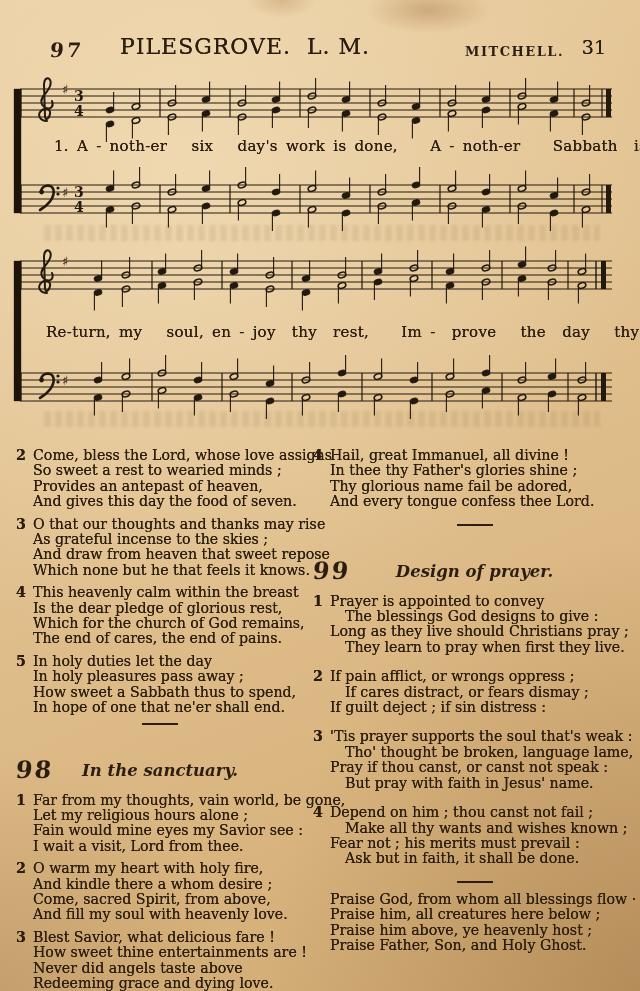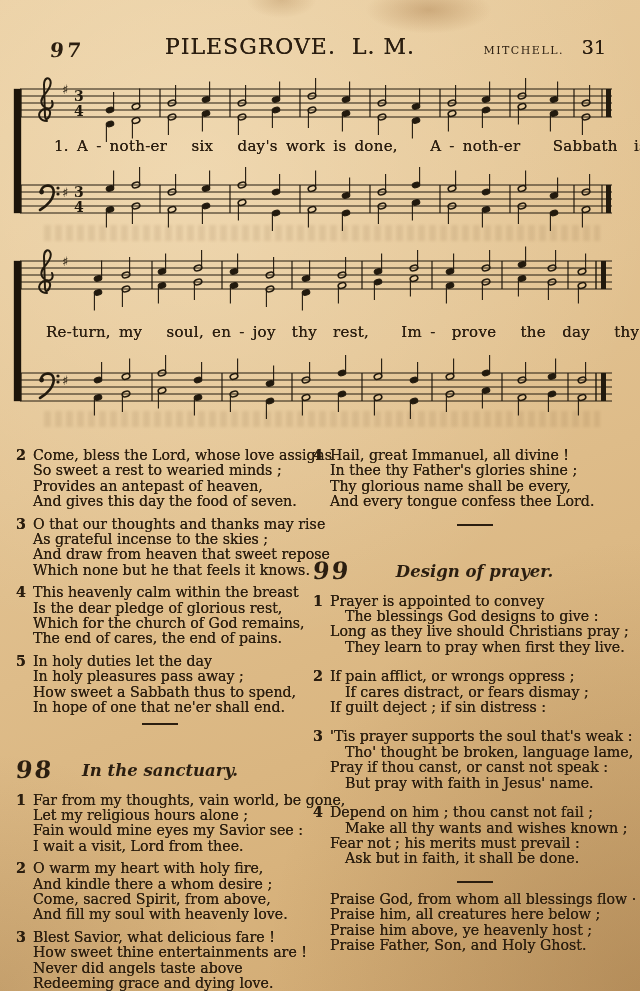--- a/index.html
+++ b/index.html
@@ -11,22 +11,22 @@
     background:
       radial-gradient(90px 34px at 67% 1%, rgba(146,95,44,.33), transparent 70%),
       radial-gradient(50px 26px at 44% 0%, rgba(150,102,50,.25), transparent 70%),
       radial-gradient(120% 80% at 30% 18%, rgba(255,242,214,.38), transparent 60%),
       radial-gradient(90% 70% at 100% 100%, rgba(118,78,36,.30), transparent 65%),
       radial-gradient(60% 40% at 0% 100%, rgba(110,74,36,.18), transparent 60%),
       linear-gradient(158deg,#e9cda0 0%, #e2c291 40%, #d8b37d 78%, #cfa871 100%);
   }
   
   .h-num{position:absolute;left:50px;top:38px;font-size:20px;font-weight:bold;letter-spacing:3px;transform:skewX(-6deg);}
-  .h-title{position:absolute;left:120px;width:340px;top:34px;text-align:center;font-size:22px;letter-spacing:1px;white-space:pre;text-shadow:0 0 .5px #2b1e10;}
-  .h-comp{position:absolute;right:76px;top:44px;font-size:11px;font-weight:normal;letter-spacing:1.5px;}
+  .h-title{position:absolute;left:120px;width:340px;top:34px;text-align:left;font-size:22px;letter-spacing:1px;white-space:pre;text-shadow:0 0 .5px #2b1e10;}
+  .h-comp{position:absolute;right:76px;top:44px;font-size:13px;font-weight:bold;letter-spacing:1.5px;}
   .h-page{position:absolute;right:34px;top:36px;font-size:19px;text-shadow:0 0 .5px #2b1e10;}
   
   .sheet{position:absolute;left:14px;top:75px;width:606px;height:362px;}
   .staff{position:absolute;left:0;width:604px;height:72px;overflow:visible;}
   .staff-0{top:-2px;} .staff-1{top:94px;} .staff-2{top:170px;} .staff-3{top:282px;}
   .sysbar{position:absolute;left:0;width:7px;background:#1c140a;box-shadow:0 0 1px #1c140a;}
   .sysbar-1{top:14px;height:124px;} .sysbar-2{top:186px;height:140px;}
   .lyric{position:absolute;left:40px;font-size:15px;white-space:pre;letter-spacing:.3px;word-spacing:3px;text-shadow:0 0 .4px #2b1e10;}
   .lyric-1{top:62px;} .lyric-2{top:248px;left:32px;}
   .bleed{position:absolute;left:30px;right:20px;height:16px;opacity:.10;
@@ -714,21 +714,21 @@
           </div>
         </div>
       </div>
     <div class="divider"></div>
     <div class="col col-right" id="col-right">
         <div class="verse">
           <span class="vnum">4</span>
           <div class="vlines">
             <div class="">Hail, great Immanuel, all divine !</div>
             <div class="">In thee thy Father's glories shine ;</div>
-            <div class="">Thy glorious name shall be every,</div>
+            <div class="">Thy glorious name fail be adored,</div>
             <div class="">And every tongue confess thee Lord.</div>
           </div>
         </div>
         <div class="vrule"></div>
         <div class="sect">
           <span class="hnum">99</span>
           <span class="htitle">Design of prayer.</span>
         </div>
         <div class="verse alt">
           <span class="vnum">1</span>

